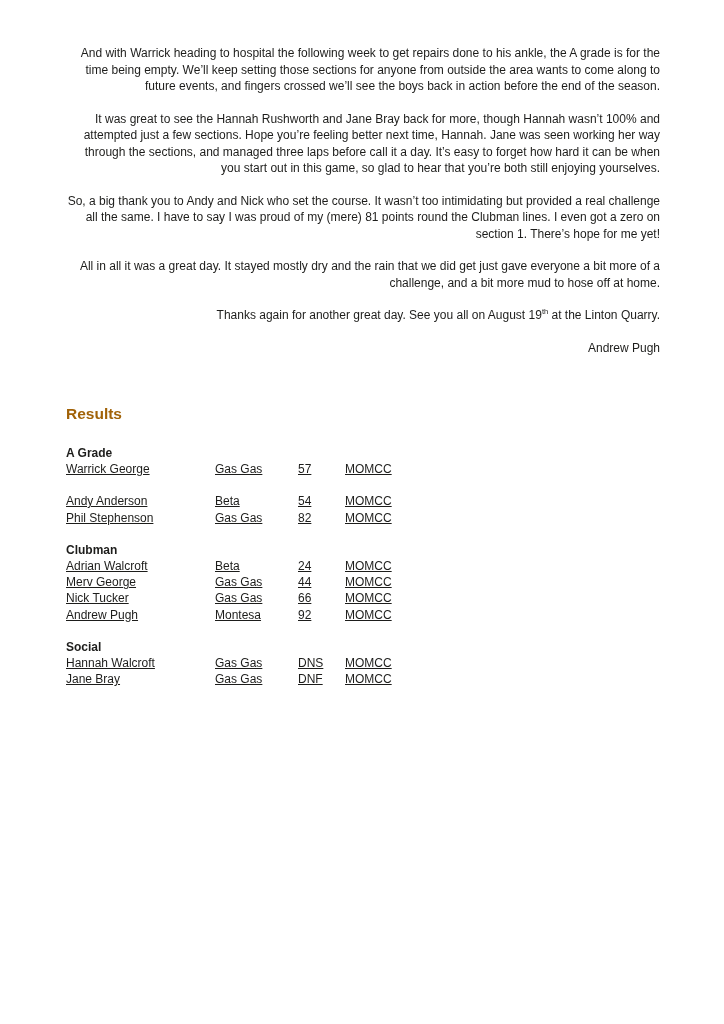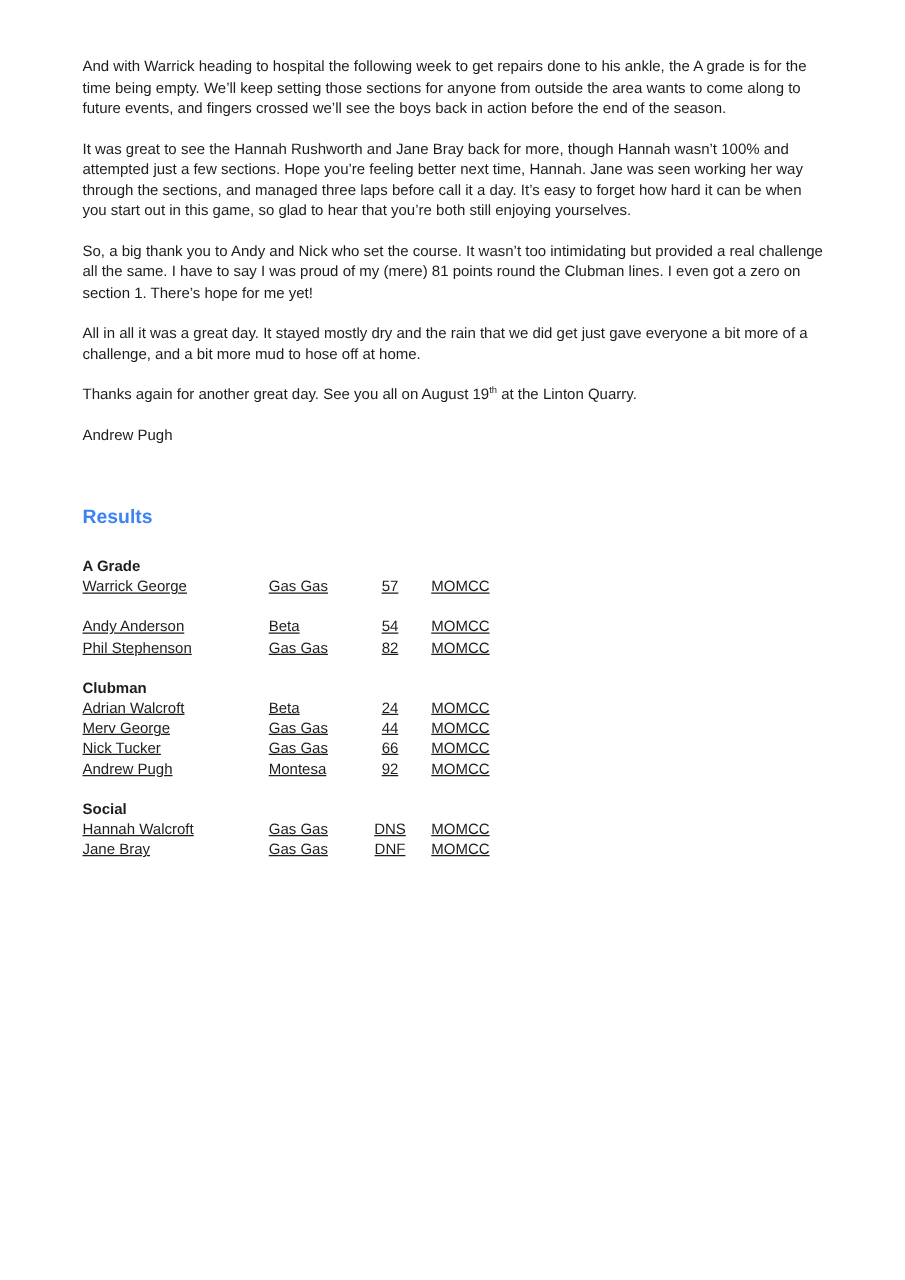--- a/index.html
+++ b/index.html
@@ -19,51 +19,51 @@
   .content {
     position: absolute;
     left: 66px;
     top: 45px;
     width: 594px;
   }
   .content p {
     margin: 0 0 16px 0;
     font-size: 12px;
     line-height: 16.5px;
-    text-align: left;
+    text-align: right;
   }
   sup.ord {
     font-size: 7.5px;
     vertical-align: super;
     line-height: 0;
   }
   h2.results-heading {
     margin: 48px 0 22px 0;
     font-size: 15.5px;
     line-height: 19px;
     font-weight: bold;
-    color: #3b82f6;
+    color: #a16207;
   }
   .results-table {
     font-size: 12px;
   }
   .group {
     margin-bottom: 16px;
   }
   .group-label {
     font-weight: bold;
     line-height: 16.2px;
   }
   .row {
     display: grid;
     grid-template-columns: 149px 83px 28px 1fr;
     line-height: 16.2px;
     text-decoration: underline;
   }
-  .row .c2 { text-align: center; }
+  .row .c2 { }
   .row .c3 { padding-left: 19px; }
 </style>
 </head>
 <body>
 
 <div class="page">
   <div class="content">
     <p>And with Warrick heading to hospital the following week to get repairs done to his ankle, the A grade is for the time being empty. We’ll keep setting those sections for anyone from outside the area wants to come along to future events, and fingers crossed we’ll see the boys back in action before the end of the season.</p>
     <p>It was great to see the Hannah Rushworth and Jane Bray back for more, though Hannah wasn’t 100% and attempted just a few sections. Hope you’re feeling better next time, Hannah. Jane was seen working her way through the sections, and managed three laps before call it a day. It’s easy to forget how hard it can be when you start out in this game, so glad to hear that you’re both still enjoying yourselves.</p>
     <p>So, a big thank you to Andy and Nick who set the course. It wasn’t too intimidating but provided a real challenge all the same. I have to say I was proud of my (mere) 81 points round the Clubman lines. I even got a zero on section 1. There’s hope for me yet!</p>

